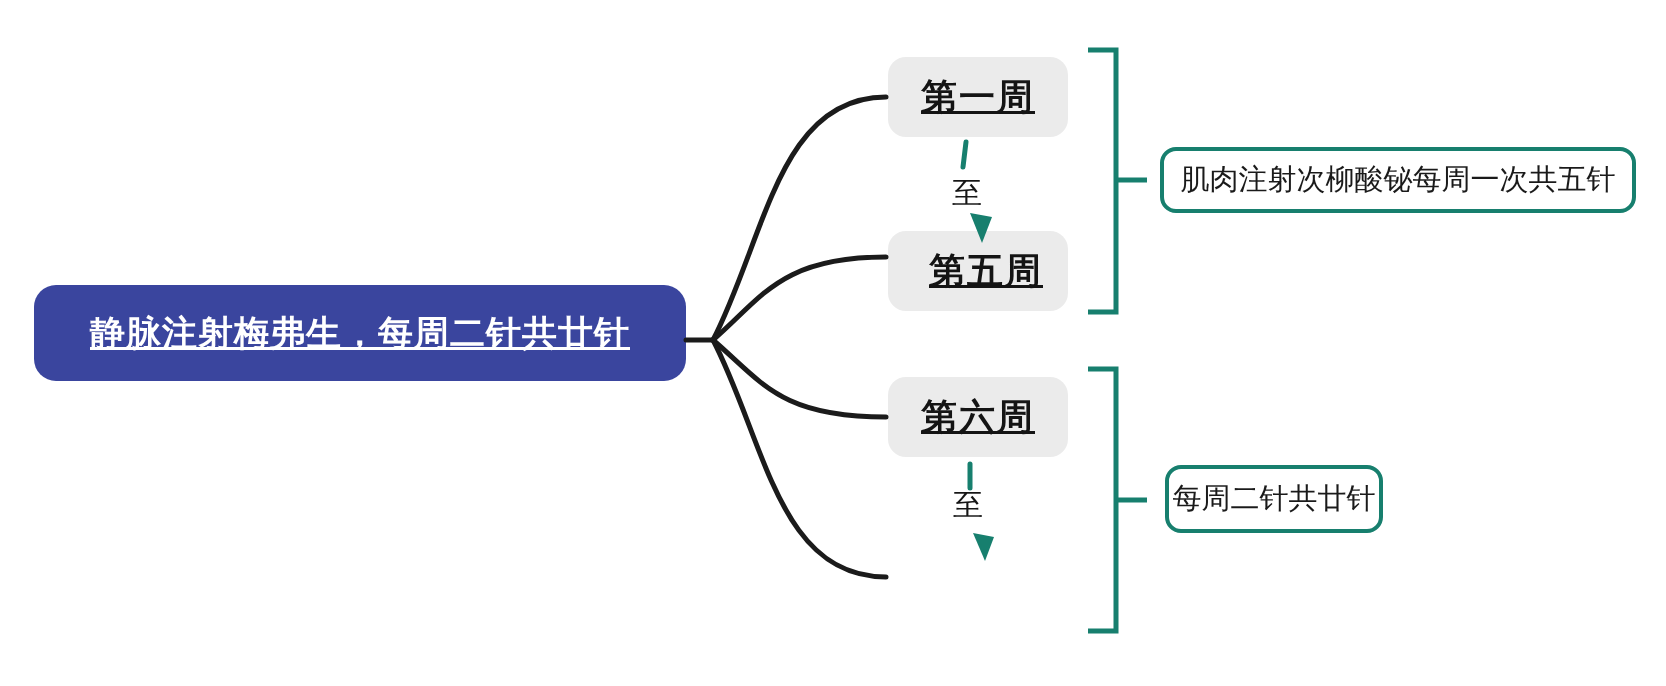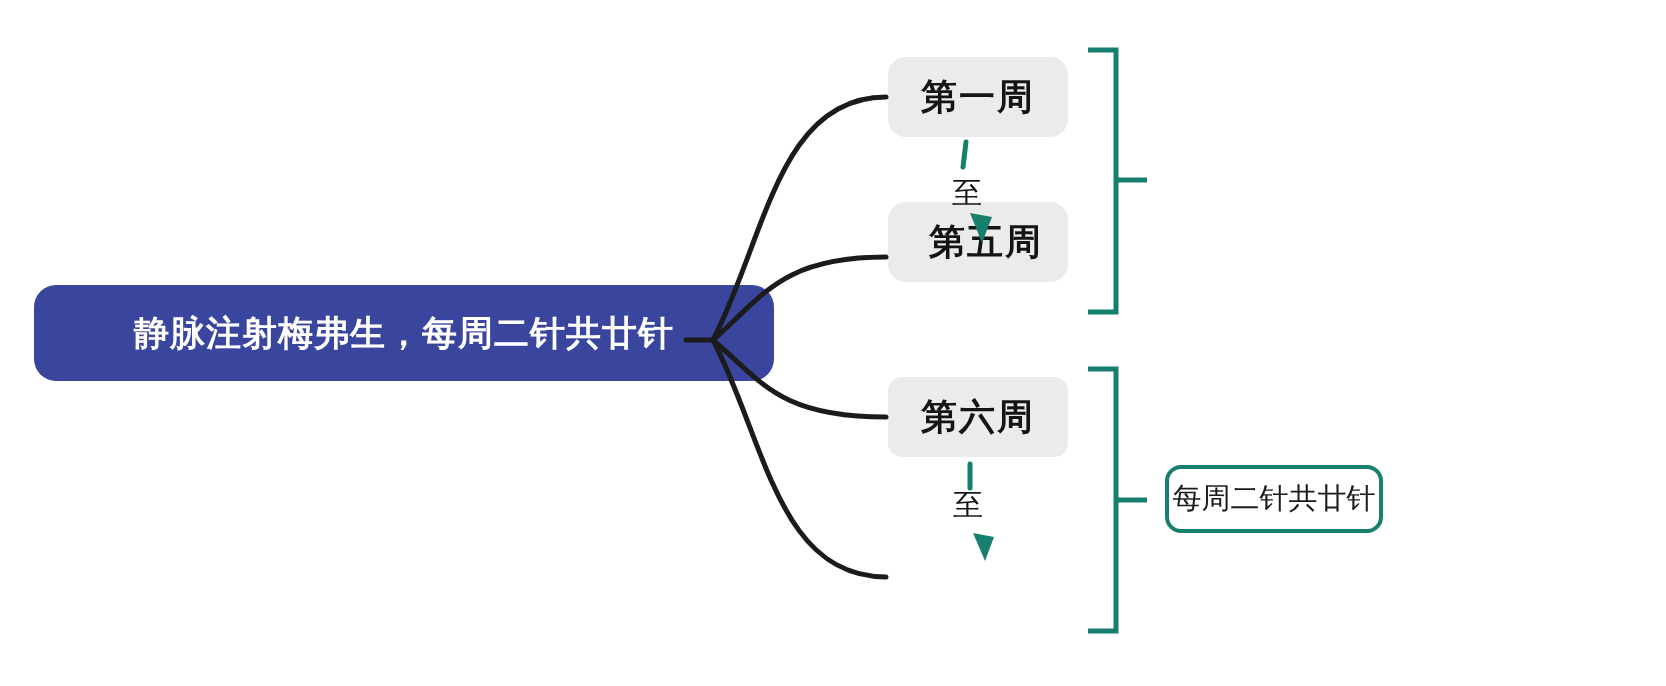--- a/index.html
+++ b/index.html
@@ -27,23 +27,24 @@
     z-index: 5;
   }
   .black-line { stroke: var(--line-black, #1b1b1b); stroke-width: 5; fill: none; stroke-linecap: round; }
   .teal-line  { stroke: var(--accent-teal, #177f6e); stroke-width: 5; fill: none; stroke-linecap: butt; }
   .teal-dash  { stroke: var(--accent-teal, #177f6e); stroke-width: 5; fill: none; stroke-linecap: round; }
   .teal-fill  { fill: var(--accent-teal, #177f6e); }
 
   .node {
     position: absolute;
     display: flex; align-items: center; justify-content: center;
+    text-decoration: underline;
   }
   .root-node {
-    left: 34px; top: 285px; width: 740px; height: 96px;
+    left: 34px; top: 285px; width: 652px; height: 96px;
     background: var(--root-bg, #3a459e);
     border-radius: 22px;
     color: var(--root-text, #ffffff);
     font-size: 35px; font-weight: bold;
     letter-spacing: 1px;
     z-index: 2;
   }
   .week-node {
     width: 180px; height: 80px;
     background: var(--week-bg, #ebebeb);
@@ -100,27 +101,30 @@
     <path class="teal-line" d="M1116,500 L1147,500"></path>
   </svg>
 
   <div class="node root-node">
     <span>静脉注射梅弗生，每周二针共廿针</span>
   </div>
 
   <div class="node week-node" style="left:888px; top:57px;">
     <span>第一周</span>
   </div>
-  <div class="node week-node" style="left:888px; top:202px;padding-left:16px;">
+  <div class="node week-node" style="left:888px; top:231px;padding-left:16px;">
     <span>第五周</span>
   </div>
-  <div class="node week-node" style="left:888px; top:377px;border-radius:14px;">
+  <div class="node week-node" style="left:888px; top:377px;">
     <span>第六周</span>
   </div>
 
   <div class="zhi-label" style="left:950px; top:176px;">至</div>
   <div class="zhi-label" style="left:951px; top:488px;">至</div>
 
+  <div class="annotation" style="left:1160px; top:147px; width:476px; height:66px;">
+    <span>肌肉注射次柳酸铋每周一次共五针</span>
+  </div>
   <div class="annotation" style="left:1165px; top:465px; width:218px; height:68px;">
     <span>每周二针共廿针</span>
   </div>
 
 </div>
 
 </body></html>

